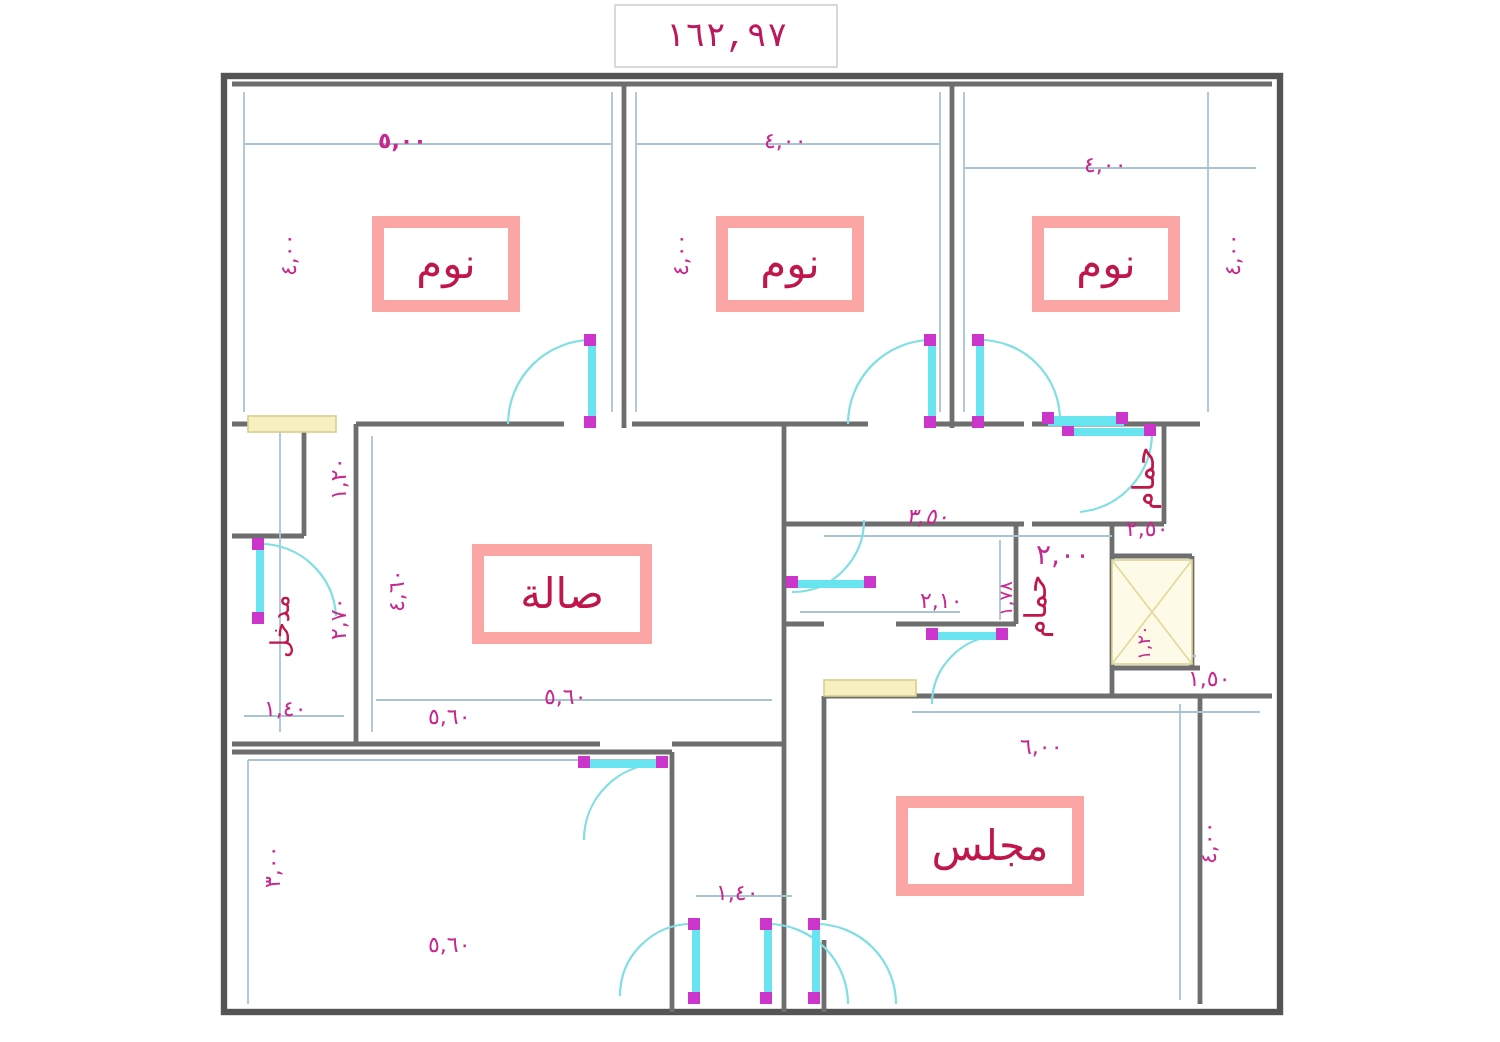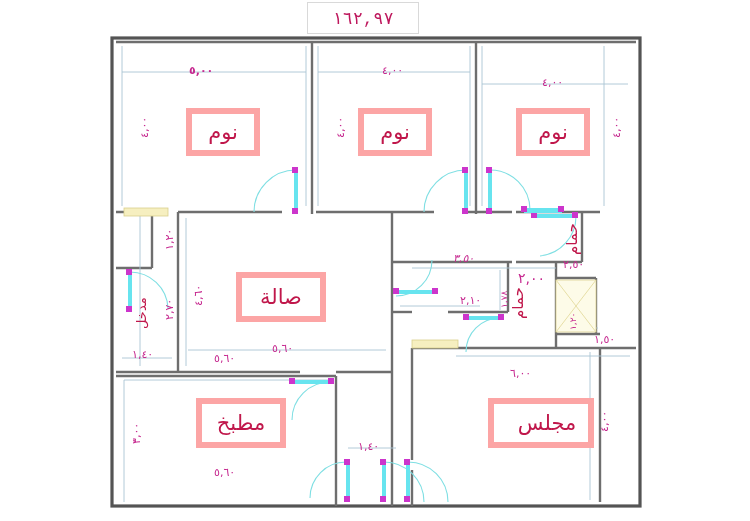--- a/index.html
+++ b/index.html
@@ -208,23 +208,22 @@
   </svg>
 
   <div class="room-label big" style="left:186px;top:108px;width:62px;height:36px;">نوم</div>
 
   <div class="room-label big" style="left:358px;top:108px;width:62px;height:36px;">نوم</div>
 
   <div class="room-label big" style="left:516px;top:108px;width:62px;height:36px;">نوم</div>
 
   <div class="room-label big" style="left:236px;top:272px;width:78px;height:38px;">صالة</div>
 
-  <div class="room-label big" style="left:196px;top:398px;width:78px;height:38px;">مطبخ</div>
-
-  <div class="room-label big" style="left:488px;top:398px;width:82px;height:38px;padding-left:12px;">مجلس</div>
+
+  <div class="room-label big" style="left:448px;top:398px;width:82px;height:38px;">مجلس</div>
 
   <div class="room-label nb vert" style="left:562px;top:212px;width:20px;height:54px;color:#c0174b;">حمام</div>
 
   <div class="room-label nb vert" style="left:508px;top:276px;width:20px;height:54px;color:#c0174b;">حمام</div>
 
   <div class="room-label nb vert" style="left:132px;top:290px;width:18px;height:46px;font-size:13px;">مدخل</div>
 
   <div class="dim" style="left:189px;top:64px;font-weight:bold;">٥,٠٠</div>
   <div class="dim" style="left:382px;top:64px;">٤,٠٠</div>
   <div class="dim" style="left:542px;top:76px;">٤,٠٠</div>

